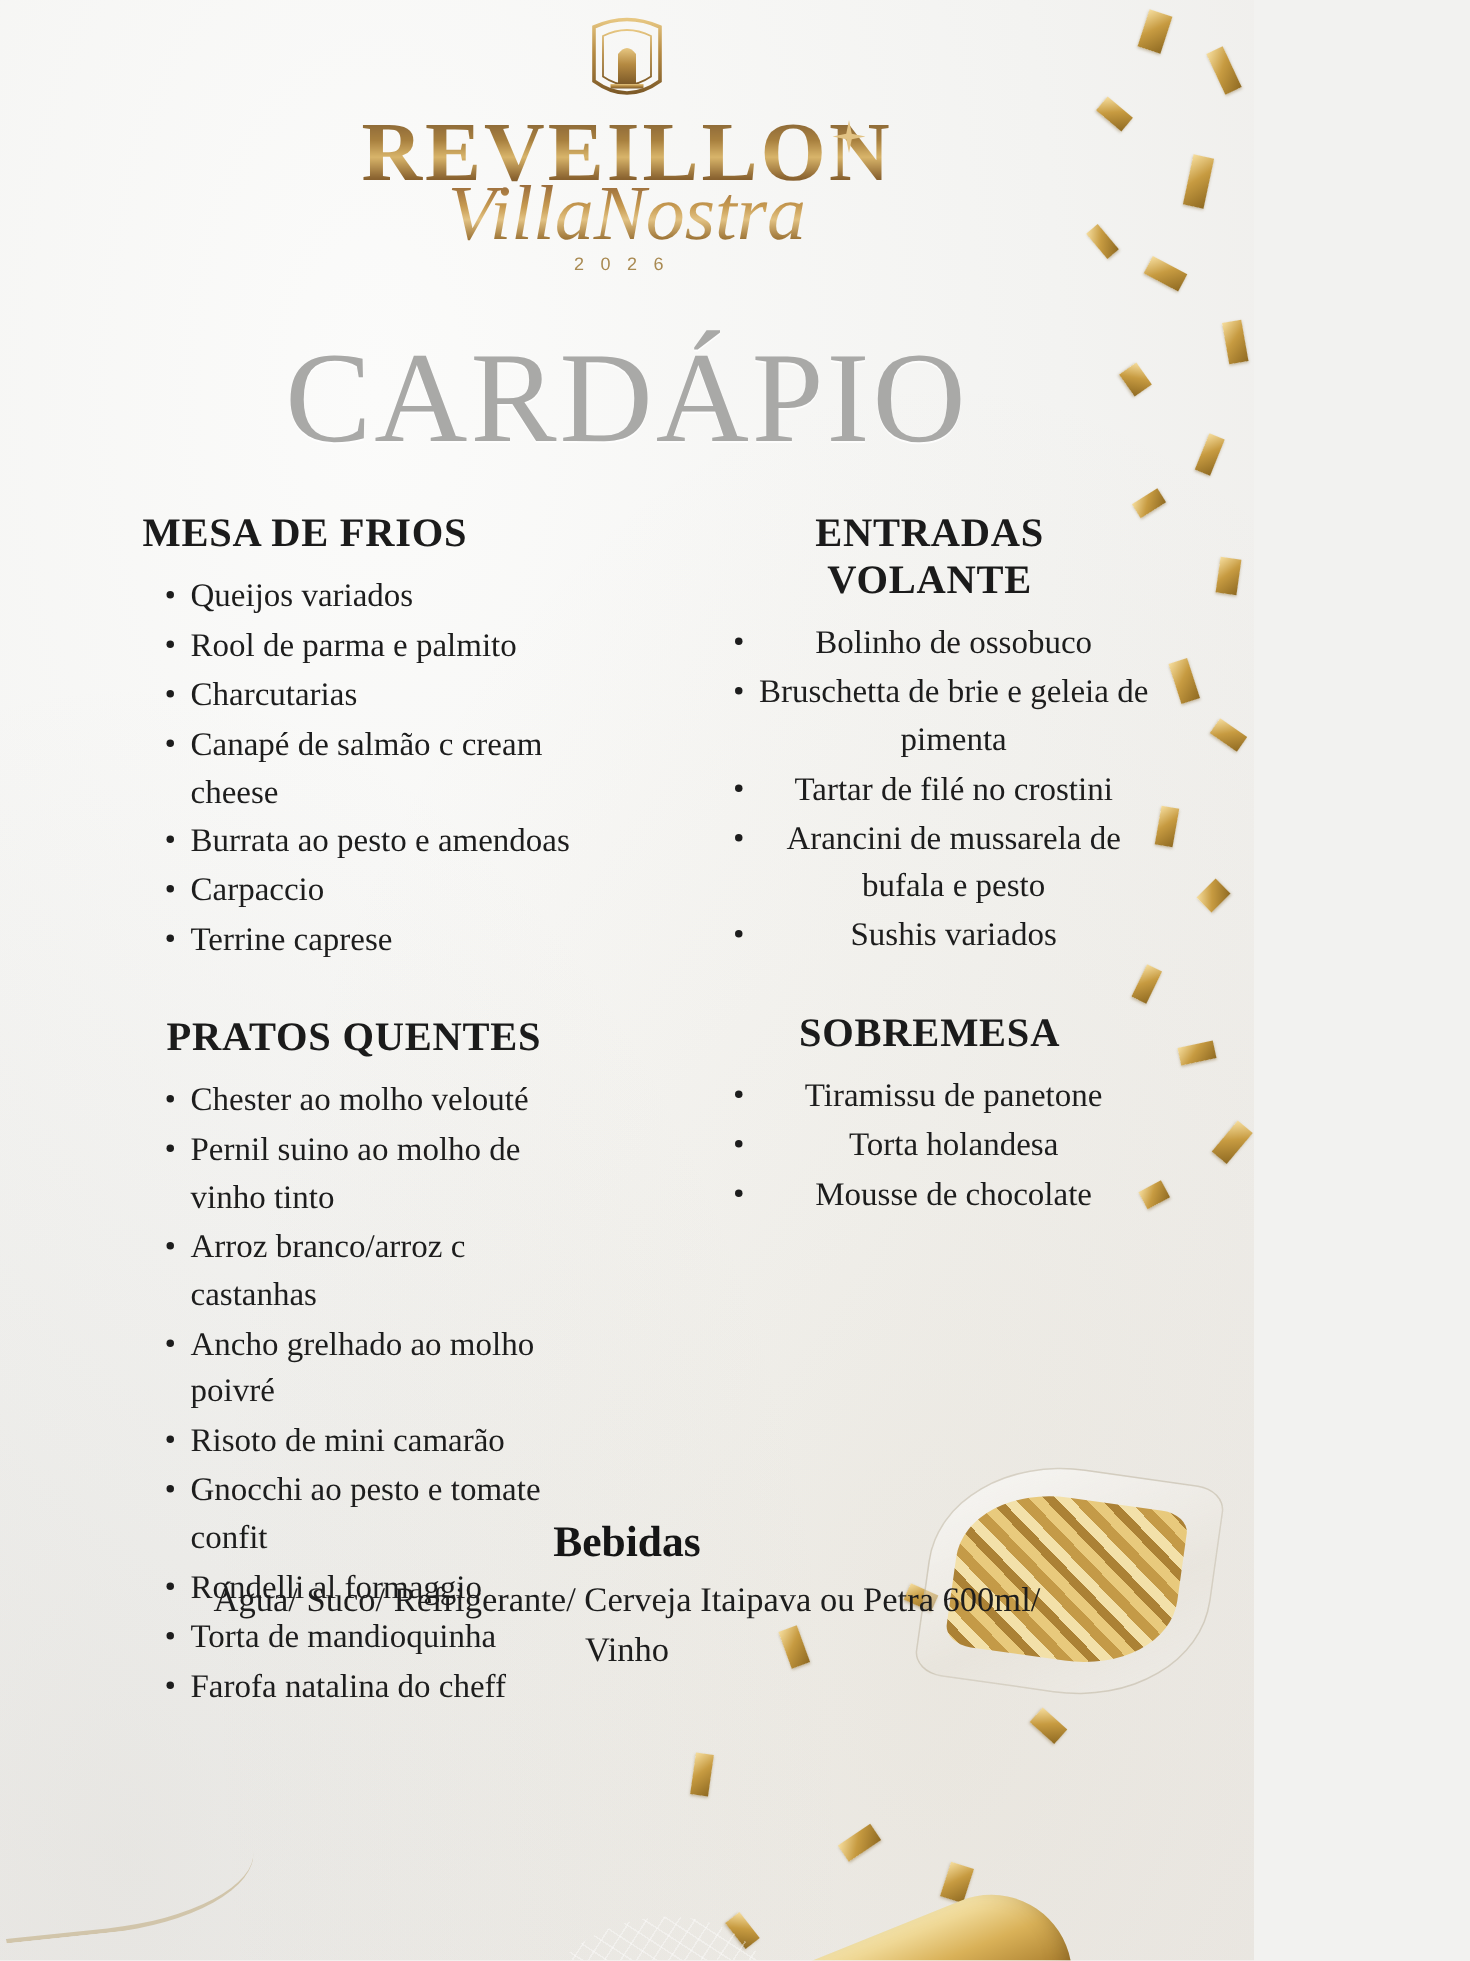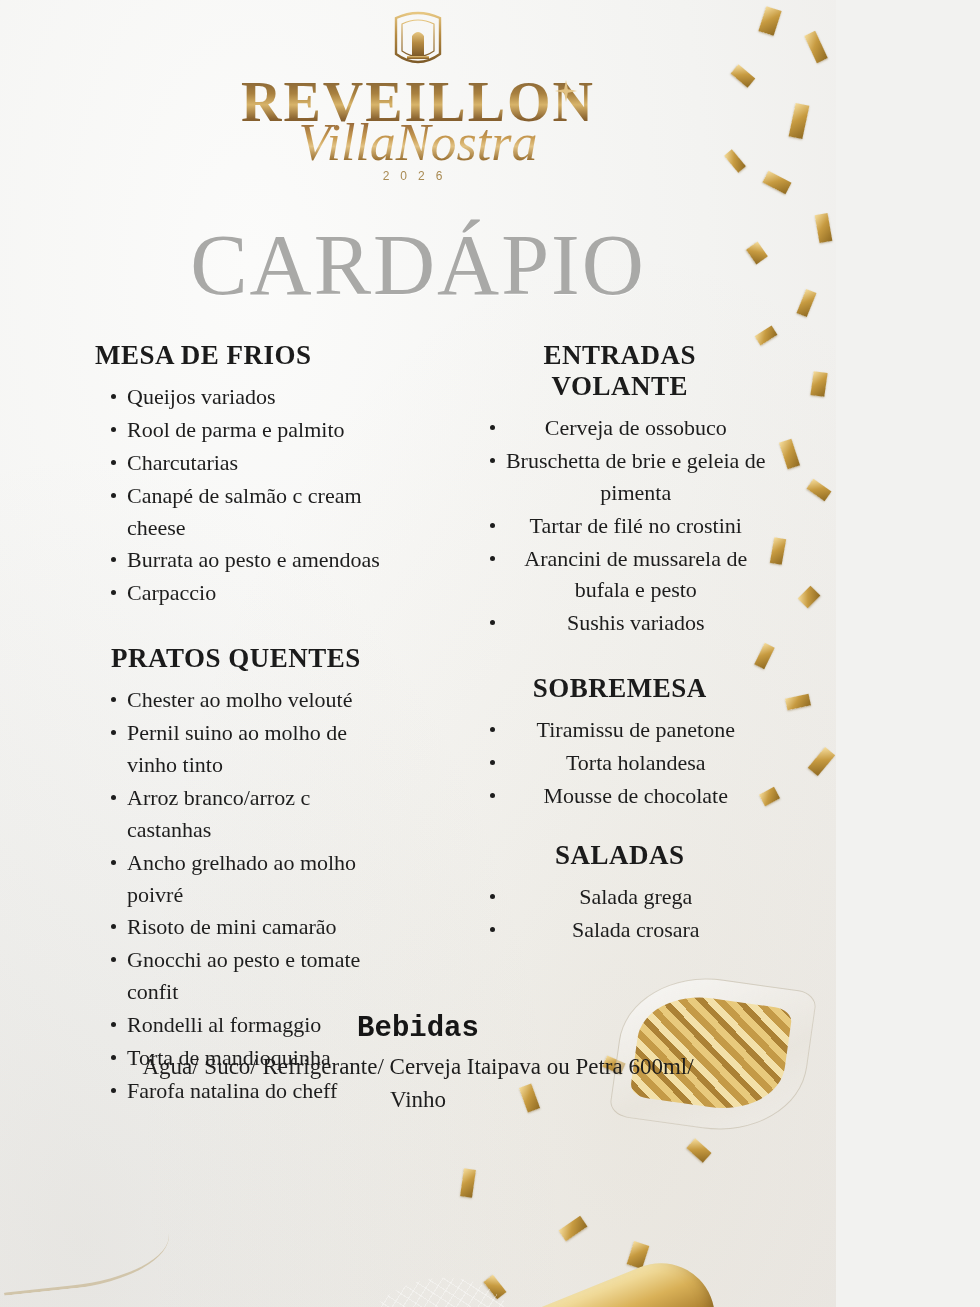--- a/index.html
+++ b/index.html
@@ -164,21 +164,21 @@
   .bebidas {
     position: absolute;
     left: 0;
     right: 0;
     top: 1012px;
     text-align: center;
     padding: 0 120px;
     box-sizing: border-box;
   }
   .bebidas-title {
-    font-family: Liberation Mono, monospace;
+    font-family: Liberation Serif, serif;
     font-weight: 700;
     font-size: 29px;
     color: #161616;
     margin: 0 0 6px 0;
   }
   .bebidas-text {
     font-family: Liberation Serif, serif;
     font-size: 23px;
     line-height: 1.42;
     color: #1d1d1d;
@@ -352,20 +352,21 @@
 
       <div class="section">
         <h2 class="section-title">MESA DE FRIOS</h2>
         <ul class="items">
           <li>Queijos variados</li>
           <li>Rool de parma e palmito</li>
           <li>Charcutarias</li>
           <li>Canapé de salmão c cream cheese</li>
           <li>Burrata ao pesto e amendoas</li>
           <li>Carpaccio</li>
+          <li>Terrine caprese</li>
         </ul>
       </div>
 
       <div class="section gap-top-pratos">
         <h2 class="section-title indent">PRATOS QUENTES</h2>
         <ul class="items">
           <li>Chester ao molho velouté</li>
           <li>Pernil suino ao molho de vinho tinto</li>
           <li>Arroz branco/arroz c castanhas</li>
           <li>Ancho grelhado ao molho poivré</li>
@@ -377,44 +378,37 @@
         </ul>
       </div>
 
     </div>
 
     <div class="col col-right">
 
       <div class="section">
         <h2 class="section-title">ENTRADAS VOLANTE</h2>
         <ul class="items">
-          <li>Cerveja de ossobuco</li>
+          <li>Bolinho de ossobuco</li>
           <li>Bruschetta de brie e geleia de pimenta</li>
           <li>Tartar de filé no crostini</li>
           <li>Arancini de mussarela de bufala e pesto</li>
           <li>Sushis variados</li>
         </ul>
       </div>
 
       <div class="section gap-top-sobremesa">
         <h2 class="section-title">SOBREMESA</h2>
         <ul class="items">
           <li>Tiramissu de panetone</li>
           <li>Torta holandesa</li>
           <li>Mousse de chocolate</li>
         </ul>
       </div>
 
-      <div class="section">
-        <h2 class="section-title">SALADAS</h2>
-        <ul class="items">
-          <li>Salada grega</li>
-          <li>Salada crosara</li>
-        </ul>
-      </div>
 
     </div>
   </div>
 
   <div class="bebidas">
     <h2 class="bebidas-title">Bebidas</h2>
     <p class="bebidas-text">Água/ Suco/ Refrigerante/ Cerveja Itaipava ou Petra 600ml/ Vinho</p>
   </div>
 
 </div>

